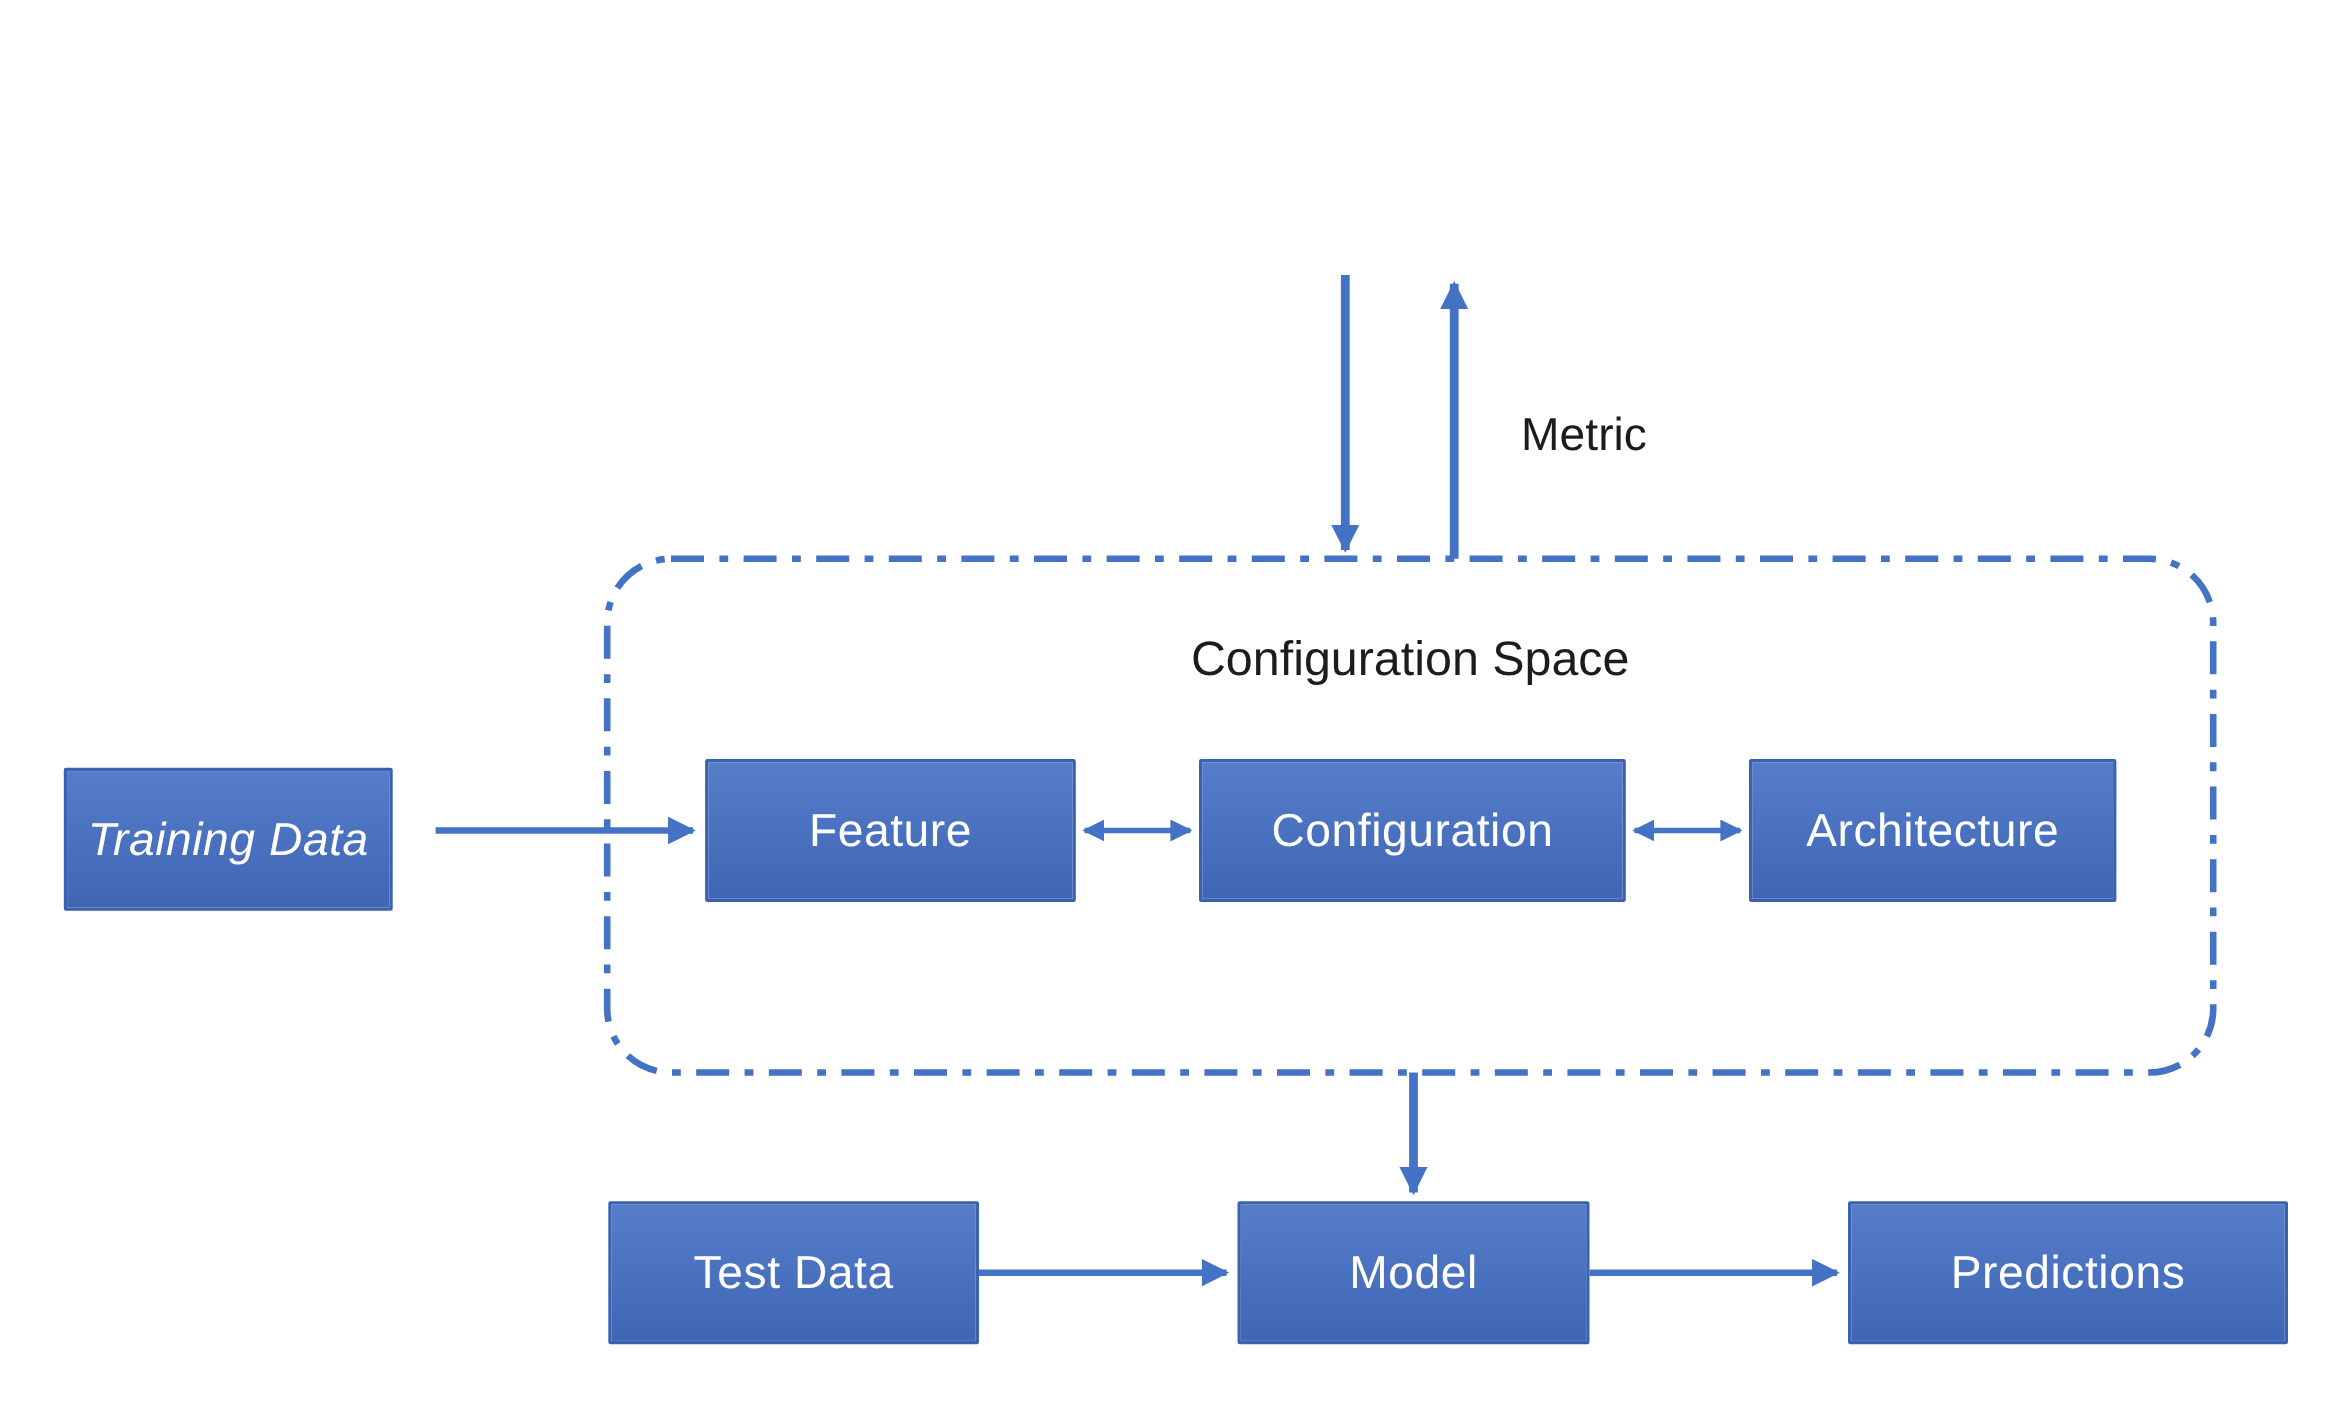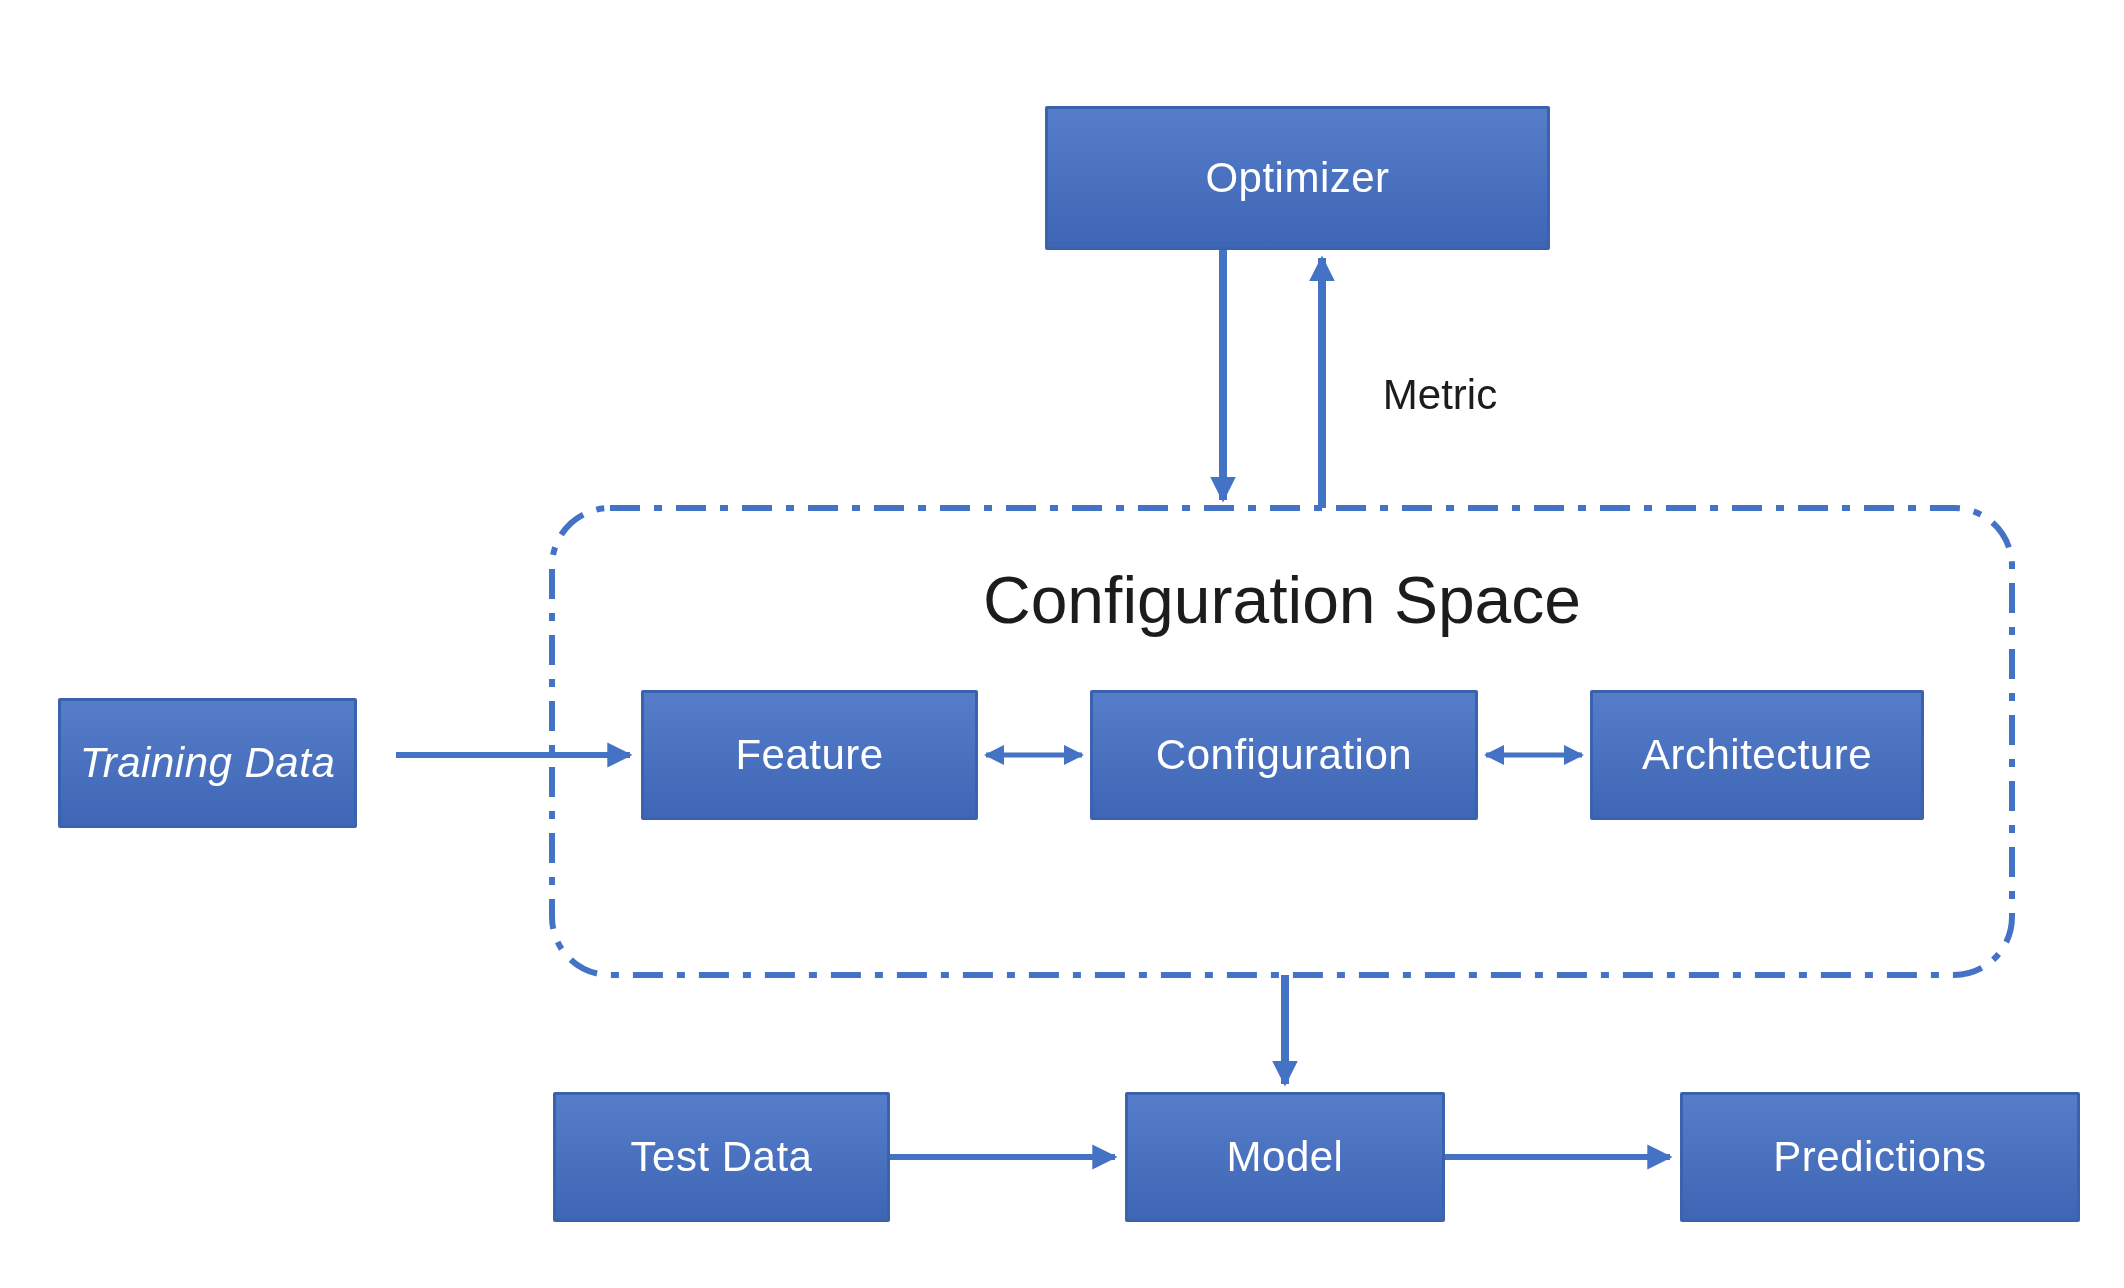--- a/index.html
+++ b/index.html
@@ -47,21 +47,21 @@
     position:absolute;
     transform:translate(-50%,-50%);
     color:var(--label-text);
     font-size:42px;
     white-space:nowrap;
   }
   .space-title{
     position:absolute;
     transform:translate(-50%,-50%);
     color:var(--label-text);
-    font-size:66px;
+    font-size:44px;
     white-space:nowrap;
   }
   
   #node-optimizer     {left:1045px;top:106px;width:505px;height:144px;}
   #node-training-data {left:58px;  top:698px;width:299px;height:130px;font-style:italic;}
   #node-feature       {left:641px; top:690px;width:337px;height:130px;}
   #node-hyperparameter{left:1090px;top:690px;width:388px;height:130px;}
   #node-architecture  {left:1590px;top:690px;width:334px;height:130px;}
   #node-test-data     {left:553px; top:1092px;width:337px;height:130px;}
   #node-model         {left:1125px;top:1092px;width:320px;height:130px;}
@@ -99,23 +99,20 @@
     <line class="edge edge-thin" x1="1486" y1="755" x2="1582" y2="755" marker-start="url(#ah-thin)" marker-end="url(#ah-thin)"></line>
 
     <line class="edge edge-mid" x1="890" y1="1157" x2="1115" y2="1157" marker-end="url(#ah-mid)"></line>
     <line class="edge edge-mid" x1="1445" y1="1157" x2="1670" y2="1157" marker-end="url(#ah-mid)"></line>
   </svg>
 
   <div class="space-title" id="space-title">Configuration Space</div>
 
   <div class="edge-label" id="label-metric">Metric</div>
 
-  <div class="node" id="node-optimizer">
-    <span>Optimizer</span>
-  </div>
   <div class="node" id="node-training-data">
     <span>Training Data</span>
   </div>
   <div class="node" id="node-feature">
     <span>Feature</span>
   </div>
   <div class="node" id="node-hyperparameter">
     <span>Configuration</span>
   </div>
   <div class="node" id="node-architecture">

